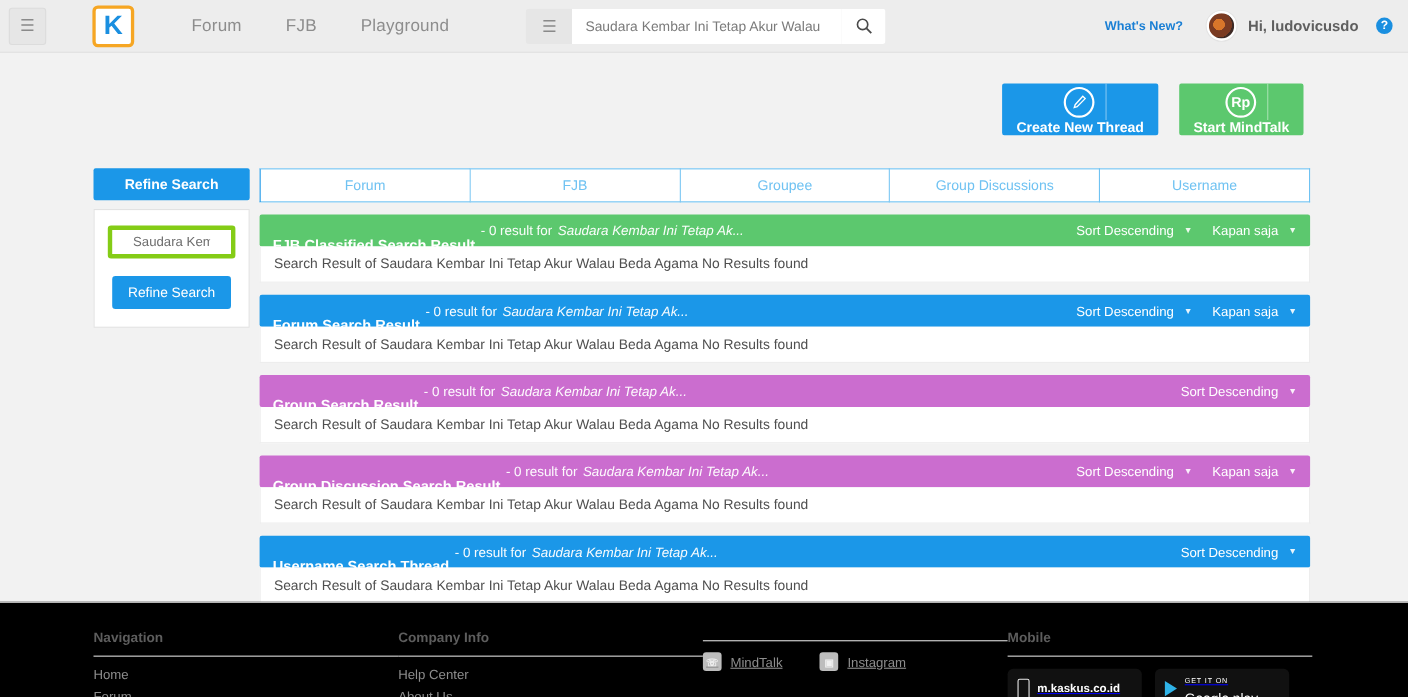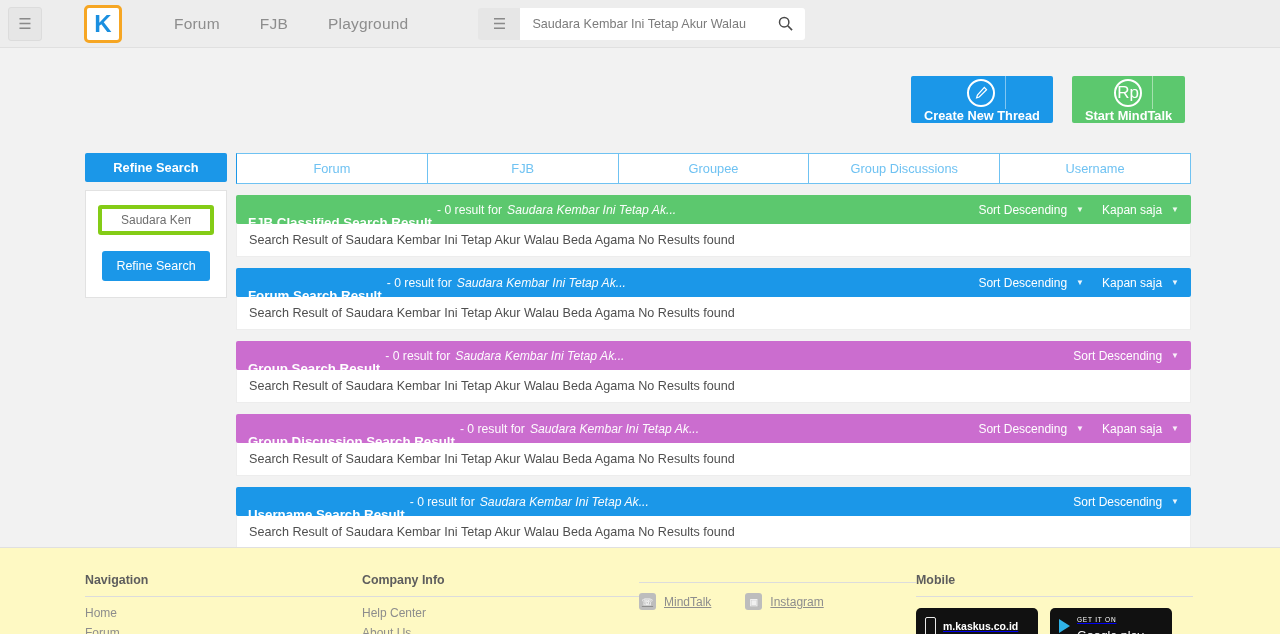--- a/index.html
+++ b/index.html
@@ -86,21 +86,21 @@
   .act-btn .ic {
     width: 48px; height: 47px; display: flex; align-items: center; justify-content: center;
     border-right: 1px solid rgba(255,255,255,.45);
   }
   .act-btn .lbl { padding: 0 13px; font-size: 12.8px; font-weight: bold; line-height: 14px; }
   .act-blue { background: #1b97e8; }
   .act-green { background: #5cc86e; }
   .circ {
     width: 28px; height: 28px; border-radius: 50%; border: 2px solid #fff;
     display: flex; align-items: center; justify-content: center;
-    font-size: 17px; font-weight: normal;
+    font-size: 13px; font-weight: bold;
   }
 
   
   .main { position: absolute; top: 153px; left: 0; width: 1280px; }
 
   .sidebar { position: absolute; left: 85px; top: 0; width: 142px; }
   .refine-head {
     height: 29px; background: #1b97e8; color: #fff; border-radius: 2px;
     display: flex; align-items: center; justify-content: center;
     font-size: 12.8px; font-weight: bold;
@@ -147,21 +147,21 @@
     background: #fff; border: 1px solid #ededed; border-top: 0;
     padding: 9px 12px; font-size: 12.6px; font-weight: normal; color: #4f4f4f;
   }
   .c-green { background: #5cc86e; }
   .c-blue { background: #1b97e8; }
   .c-purple { background: #cb6dcf; }
 
   
   .footer {
     position: absolute; top: 547px; left: 0; width: 1280px; height: 87px;
-    background: #fef9c3; border-top: 1px solid #e0e0e0;
+    background: #000000; border-top: 1px solid #e0e0e0;
   }
   .fcols { position: absolute; left: 85px; top: 25px; width: 1110px; display: flex; }
   .fcol-title { font-size: 12.4px; font-weight: bold; color: #5d5d5d; }
   .fcol-rule { border-bottom: 1px solid #dcdcdc; margin-top: 9px; }
   .fcol-links { margin-top: 9px; display: flex; flex-direction: column; gap: 6px; }
   .fcol-links a { color: #8d8d8d; font-size: 12px; text-decoration: none; }
   .fsocial { margin-top: 10px; display: flex; flex-wrap: wrap; gap: 8px 34px; }
   .fsoc { display: flex; align-items: center; gap: 8px; color: #8d8d8d; font-size: 12px; }
   .fsoc .sic {
     width: 17px; height: 17px; border-radius: 3px; background: #bdbdbd;
@@ -208,20 +208,26 @@
       <input type="text" value="Saudara Kembar Ini Tetap Akur Walau Beda" style="">
     </div>
     <div class="search-go">
       <svg width="15" height="15" viewBox="0 0 16 16">
         <circle cx="6.6" cy="6.6" r="5" fill="none" stroke="#4a4a4a" stroke-width="1.6"></circle>
         <line x1="10.4" y1="10.4" x2="15" y2="15" stroke="#4a4a4a" stroke-width="1.8"></line>
       </svg>
     </div>
   </div>
 
+  <div class="topright">
+    <a class="whatsnew" href="#">What's New?</a>
+    <div class="avatar"></div>
+    <span class="greet">Hi, ludovicusdo</span>
+    <div class="help-icon">?</div>
+  </div>
 </div>
 
 <div class="actions">
   <div class="act-btn act-blue">
     <div class="ic">
       <div class="circ">
         <svg width="13" height="13" viewBox="0 0 16 16">
             <path d="M11.5 1.8 14.2 4.5 5.2 13.5 2 14.5 3 11.3z" fill="none" stroke="#fff" stroke-width="1.5"></path>
           </svg>
       </div>
@@ -324,21 +330,21 @@
             <span>Kapan saja</span>
             <span class="caret">▼</span>
           </span>
         </span>
       </div>
       <div class="block-body">Search Result of Saudara Kembar Ini Tetap Akur Walau Beda Agama No Results found</div>
     </div>
 
     <div class="block">
       <div class="block-head c-blue">
-        <span class="bh-title">Username Search Result</span>
+        <span class="bh-title">Username Search Thread</span>
         <span class="bh-sub">- 0 result for</span>
         <span class="bh-sub"><em>Saudara Kembar Ini Tetap Ak...</em></span>
         <span class="bh-right">
           <span class="sortctl">
             <span>Sort Descending</span>
             <span class="caret">▼</span>
           </span>
         </span>
       </div>
       <div class="block-body">Search Result of Saudara Kembar Ini Tetap Akur Walau Beda Agama No Results found</div>

